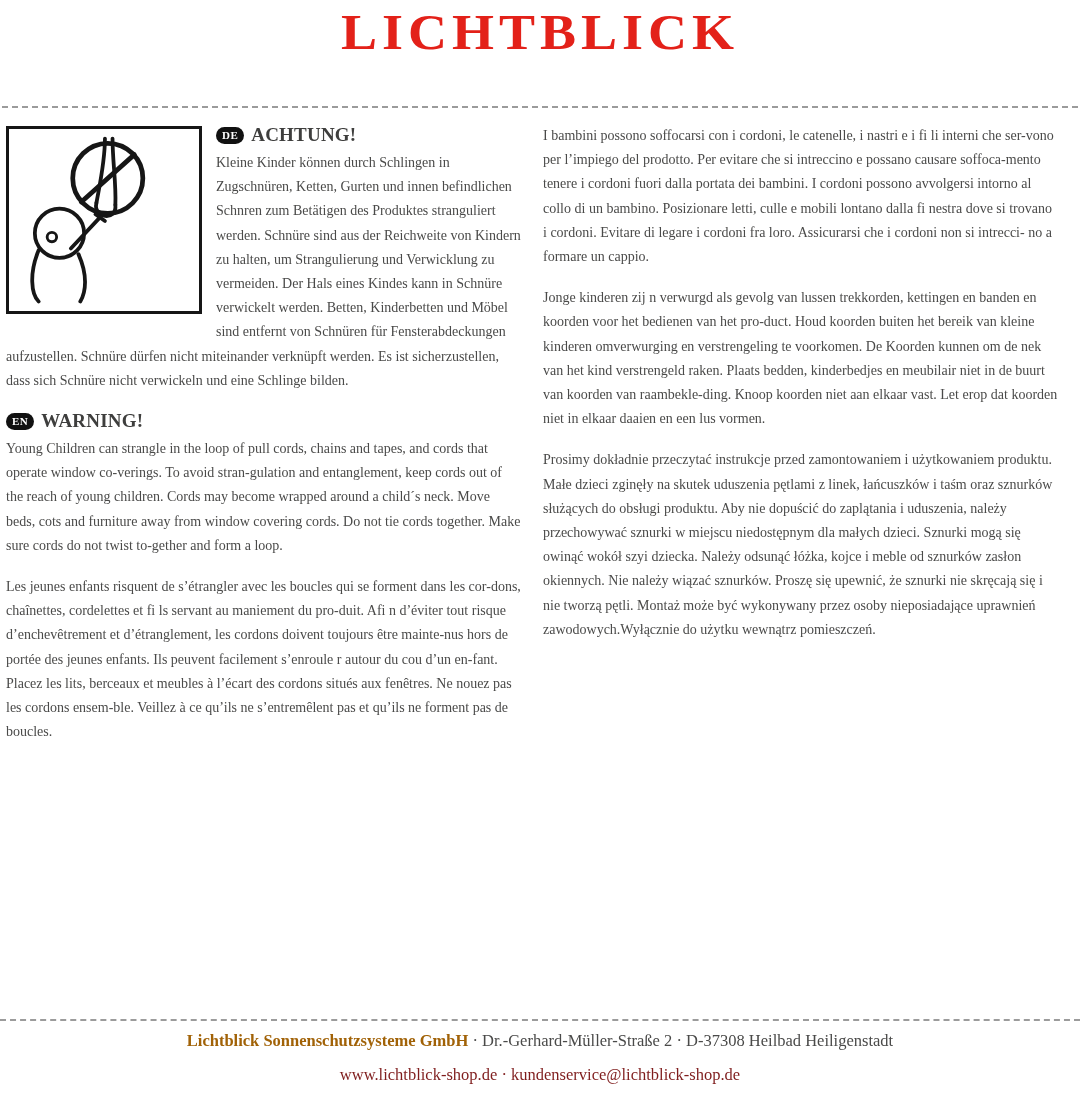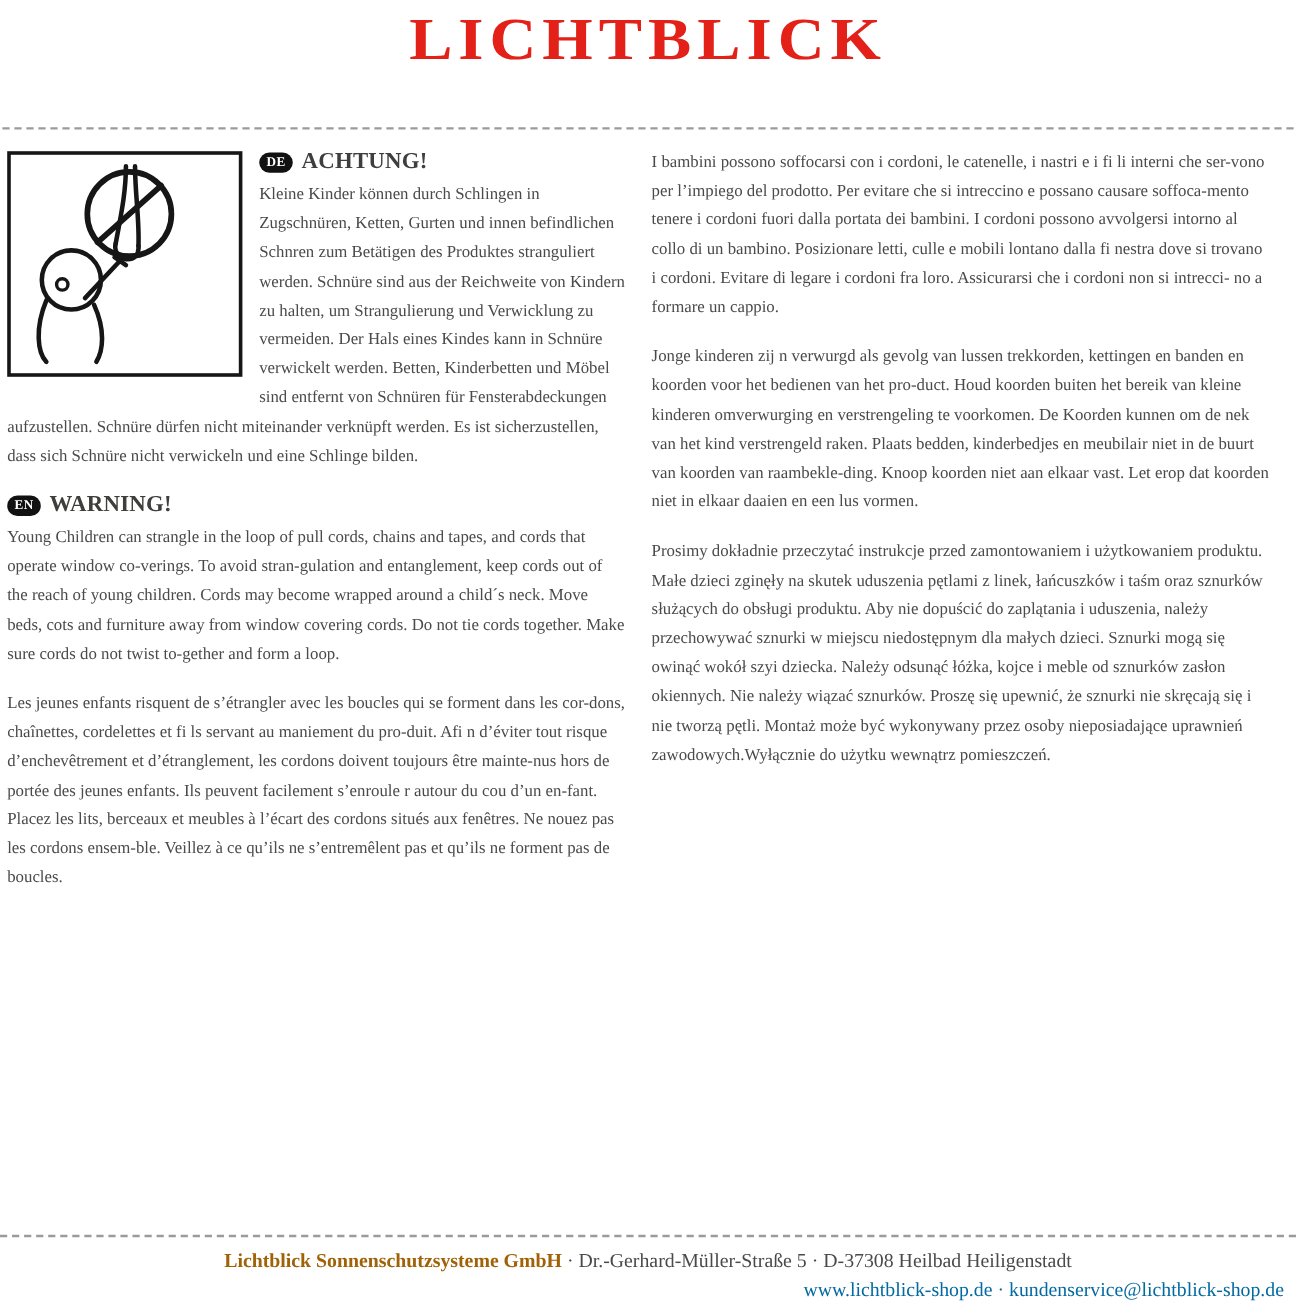--- a/index.html
+++ b/index.html
@@ -87,21 +87,21 @@
 
   .footer {
     position: absolute;
     left: 0; right: 0; bottom: 0;
     border-top: 2px dashed #9b9b9b;
     text-align: center;
     padding: 9px 10px 8px 10px;
   }
   .footer-line1 { font-size: 16.5px; line-height: 22px; color: #4a4a49; }
   .footer-company { font-weight: 700; color: #a16207; }
-  .footer-line2 { font-size: 16.5px; line-height: 22px; margin-top: 2px; color: #0369a1; text-align: right; }
+  .footer-line2 { font-size: 16.5px; line-height: 22px; margin-top: 12px; color: #7f1d1d; }
 </style>
 </head>
 <body>
 
 <div class="page">
 
   <div class="logo-row">
     <span class="logo-text">LICHTBLICK</span>
   </div>
 
@@ -162,18 +162,18 @@
 
       <div class="sec">
         <p class="body-text">Prosimy dokładnie przeczytać instrukcje przed zamontowaniem i użytkowaniem produktu. Małe dzieci zginęły na skutek uduszenia pętlami z linek, łańcuszków i taśm oraz sznurków służących do obsługi produktu. Aby nie dopuścić do zaplątania i uduszenia, należy przechowywać sznurki w miejscu niedostępnym dla małych dzieci. Sznurki mogą się owinąć wokół szyi dziecka. Należy odsunąć łóżka, kojce i meble od sznurków zasłon okiennych. Nie należy wiązać sznurków. Proszę się upewnić, że sznurki nie skręcają się i nie tworzą pętli. Montaż może być wykonywany przez osoby nieposiadające uprawnień zawodowych.Wyłącznie do użytku wewnątrz pomieszczeń.</p>
       </div>
 
     </div>
   </div>
 
   <div class="footer">
     <div class="footer-line1">
-      <span class="footer-company">Lichtblick Sonnenschutzsysteme GmbH</span><span> · Dr.-Gerhard-Müller-Straße 5 · D-37308 Heilbad Heiligenstadt</span>
+      <span class="footer-company">Lichtblick Sonnenschutzsysteme GmbH</span><span> · Dr.-Gerhard-Müller-Straße 2 · D-37308 Heilbad Heiligenstadt</span>
     </div>
     <div class="footer-line2">www.lichtblick-shop.de · kundenservice@lichtblick-shop.de</div>
   </div>
 
 </div>
 
 </body></html>

